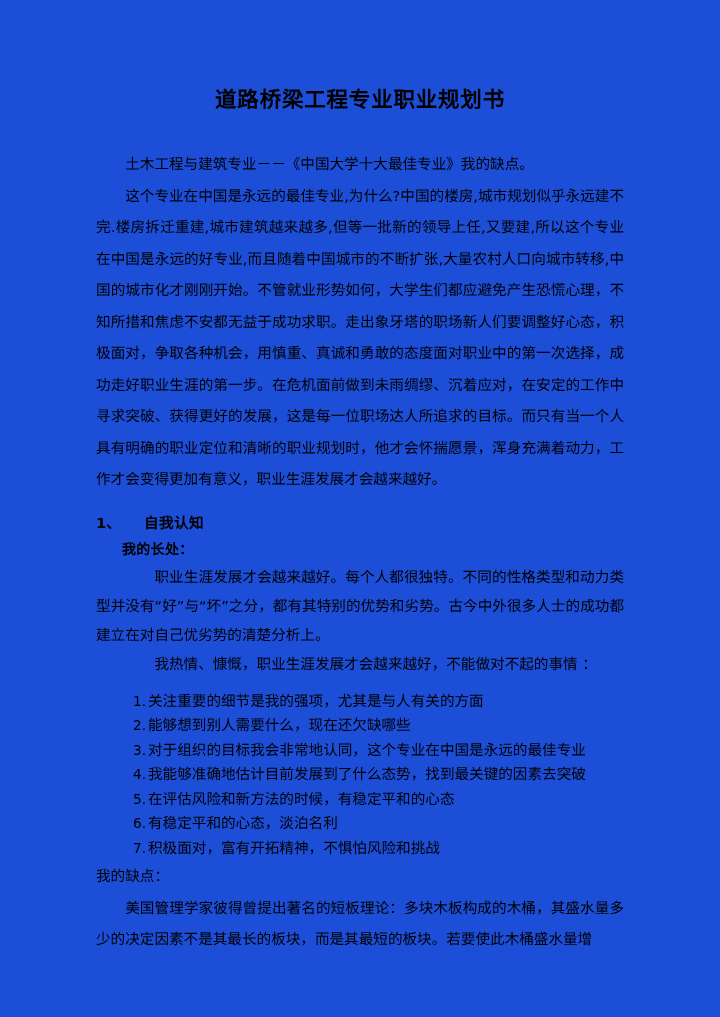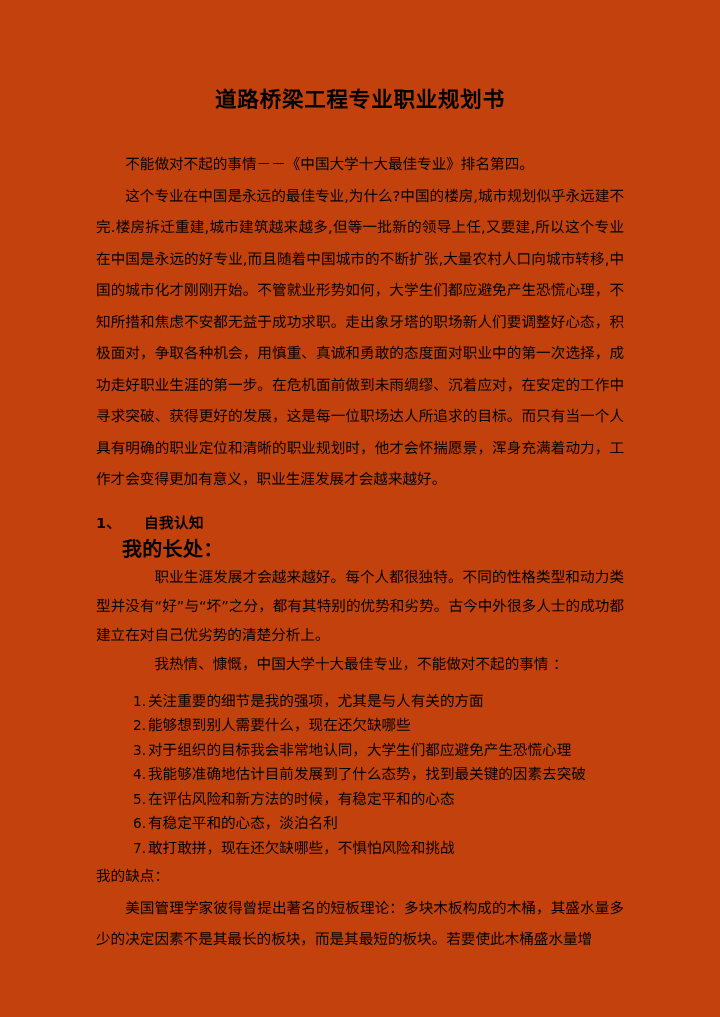--- a/index.html
+++ b/index.html
@@ -13,21 +13,21 @@
     height: 1017px;
     overflow: hidden;
     font-family: "DejaVu Sans", "Liberation Sans", sans-serif;
     color: #000000;
     -webkit-font-smoothing: antialiased;
   }
   .page {
     position: relative;
     width: 720px;
     height: 1017px;
-    background: #c2410c;
+    background: #1d4ed8;
     box-sizing: border-box;
     padding: 0;
   }
   .content {
     position: absolute;
     left: 96px;
     top: 72px;
     width: 528px;
   }
 
@@ -77,21 +77,21 @@
     display: inline-block;
     min-width: 48px;
     font-weight: bold;
   }
   .section-title {
     font-weight: bold;
     letter-spacing: 0.4px;
   }
   .sub-head {
     margin: 0;
-    font-size: 20px;
+    font-size: 14px;
     font-weight: bold;
     line-height: 26px;
     padding-left: 26px;
     letter-spacing: 0.3px;
   }
 
   
   .num-list {
     margin: 11px 0 0 0;
     padding: 0;
@@ -122,43 +122,43 @@
 </style>
 </head>
 <body>
 
 <div class="page">
   <div class="content">
 
     <h1 class="doc-title">道路桥梁工程专业职业规划书</h1>
 
     <div class="body-block">
-      <p class="para indent-2">不能做对不起的事情－－《中国大学十大最佳专业》排名第四。</p>
+      <p class="para indent-2">土木工程与建筑专业－－《中国大学十大最佳专业》我的缺点。</p>
       <p class="para indent-2">这个专业在中国是永远的最佳专业,为什么?中国的楼房,城市规划似乎永远建不完.楼房拆迁重建,城市建筑越来越多,但等一批新的领导上任,又要建,所以这个专业在中国是永远的好专业,而且随着中国城市的不断扩张,大量农村人口向城市转移,中国的城市化才刚刚开始。不管就业形势如何，大学生们都应避免产生恐慌心理，不知所措和焦虑不安都无益于成功求职。走出象牙塔的职场新人们要调整好心态，积极面对，争取各种机会，用慎重、真诚和勇敢的态度面对职业中的第一次选择，成功走好职业生涯的第一步。在危机面前做到未雨绸缪、沉着应对，在安定的工作中寻求突破、获得更好的发展，这是每一位职场达人所追求的目标。而只有当一个人具有明确的职业定位和清晰的职业规划时，他才会怀揣愿景，浑身充满着动力，工作才会变得更加有意义，职业生涯发展才会越来越好。</p>
     </div>
 
     <div class="section-head">
       <span class="section-num">1、</span>
       <span class="section-title">自我认知</span>
     </div>
 
     <p class="sub-head">我的长处：</p>
 
     <p class="para indent-4 tight">职业生涯发展才会越来越好。每个人都很独特。不同的性格类型和动力类型并没有“好”与“坏”之分，都有其特别的优势和劣势。古今中外很多人士的成功都建立在对自己优劣势的清楚分析上。</p>
 
-    <p class="para indent-4 tight">我热情、慷慨，中国大学十大最佳专业，不能做对不起的事情 ：</p>
+    <p class="para indent-4 tight">我热情、慷慨，职业生涯发展才会越来越好，不能做对不起的事情 ：</p>
 
     <ol class="num-list" id="strengths-list">
         <li><span class="li-num">1.</span><span class="li-text">关注重要的细节是我的强项，尤其是与人有关的方面</span></li>
         <li><span class="li-num">2.</span><span class="li-text">能够想到别人需要什么，现在还欠缺哪些</span></li>
-        <li><span class="li-num">3.</span><span class="li-text">对于组织的目标我会非常地认同，大学生们都应避免产生恐慌心理</span></li>
+        <li><span class="li-num">3.</span><span class="li-text">对于组织的目标我会非常地认同，这个专业在中国是永远的最佳专业</span></li>
         <li><span class="li-num">4.</span><span class="li-text">我能够准确地估计目前发展到了什么态势，找到最关键的因素去突破</span></li>
         <li><span class="li-num">5.</span><span class="li-text">在评估风险和新方法的时候，有稳定平和的心态</span></li>
         <li><span class="li-num">6.</span><span class="li-text">有稳定平和的心态，淡泊名利</span></li>
-        <li><span class="li-num">7.</span><span class="li-text">敢打敢拼，现在还欠缺哪些，不惧怕风险和挑战</span></li>
+        <li><span class="li-num">7.</span><span class="li-text">积极面对，富有开拓精神，不惧怕风险和挑战</span></li>
       </ol>
 
     <p class="para indent-0 gap-before">我的缺点：</p>
 
     <p class="para indent-2">美国管理学家彼得曾提出著名的短板理论：多块木板构成的木桶，其盛水量多少的决定因素不是其最长的板块，而是其最短的板块。若要使此木桶盛水量增</p>
 
   </div>
 </div>
 
 </body></html>

